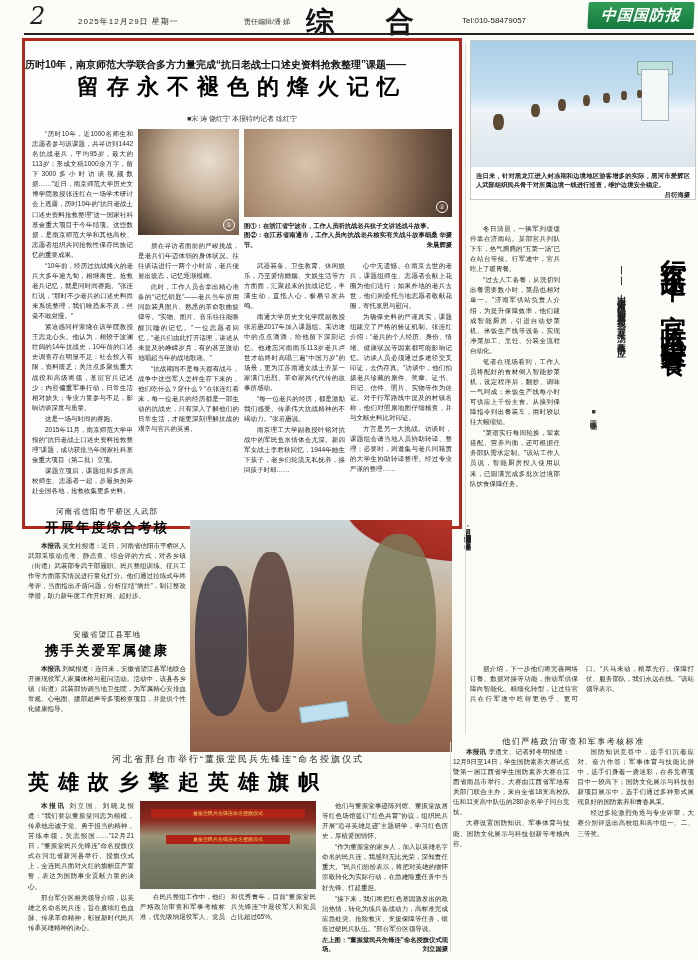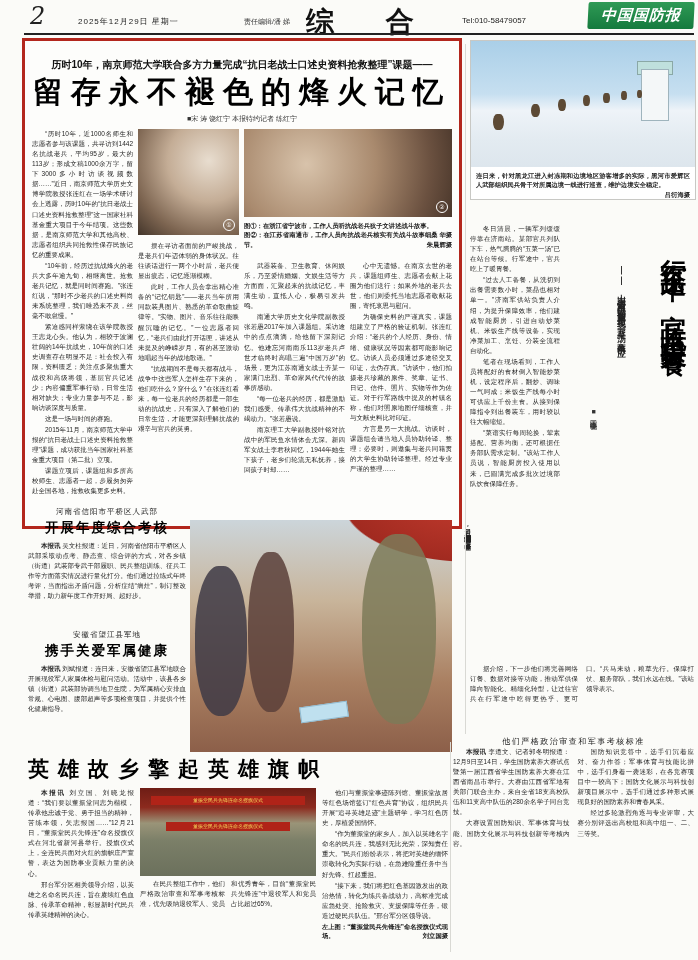--- a/index.html
+++ b/index.html
@@ -21,24 +21,24 @@
             font-weight:bold;font-style:italic;font-size:15px;letter-spacing:1px;
             transform:skewX(-3deg);border-radius:2px;}
   
   .small{font-size:6.5px;line-height:1.55;text-align:justify;color:#262626;}
   .small p{margin:0 0 1px;text-indent:2em;}
   .cap{font-size:6.3px;line-height:1.5;color:#222;font-weight:600;text-align:justify;}
   .credit{float:right;font-weight:700;}
   
   .lead{position:absolute;left:22px;top:38px;width:434px;height:485px;
         border:3px solid #b3271d;background:#fdfdfb;}
-  .lead-kicker{position:absolute;left:0;right:0;top:17px;text-align:center;
+  .lead-kicker{position:absolute;left:0;right:0;top:17px;
                font-size:10px;font-weight:700;color:#111;}
   .lead-headline{position:absolute;left:0;right:0;top:31px;text-align:center;
-                 font-size:30px;font-weight:900;letter-spacing:8px;color:#000;}
+                 font-size:22px;font-weight:900;letter-spacing:8px;color:#000;}
   .lead-byline{position:absolute;left:0;right:0;top:73px;text-align:center;
                font-size:7px;color:#333;}
   .lcol{position:absolute;overflow:hidden;}
   .lc1{left:7px;top:88px;width:101px;height:384px;}
   .lc2{left:113px;top:200px;width:101px;height:272px;}
   .lc3{left:219px;top:220px;width:101px;height:252px;}
   .lc4{left:325px;top:220px;width:102px;height:252px;}
   .ph{position:absolute;overflow:hidden;}
   .ph1{left:113px;top:88px;width:101px;height:106px;
        background:radial-gradient(circle at 70% 30%,#e8ddcf 0%,#c4ad96 40%,#7c6450 75%,#43352a 100%);}
@@ -226,20 +226,21 @@
     <div class="silh" style="left:22%;top:14%;width:46px;height:160px;background:#5b3f3a;"></div>
     <div class="silh" style="right:6%;top:6%;width:74px;height:190px;background:#7c7a58;"></div>
     <div class="books"></div>
   </div>
   <div class="rv-cap">
     <span>近日，山西省长治市潞州区委军办工作人员走进辖区高校开展征兵宣传活动。</span>
     <b>王世峰摄</b>
   </div>
 
   <div class="hero">
+    <div class="hero-kicker">河北省邢台市举行“董振堂民兵先锋连”命名授旗仪式</div>
     <div class="hero-head">英雄故乡擎起英雄旗帜</div>
     <div class="hero-cols">
       <div class="hero-c1 small">
         <p><b>本报讯</b><span>  刘立国、刘晓龙报道：“我们要以董振堂同志为楷模，传承他忠诚于党、勇于担当的精神，苦练本领，矢志报国……”12月21日，“董振堂民兵先锋连”命名授旗仪式在河北省新河县举行。授旗仪式上，全连民兵面对火红的旗帜庄严宣誓，表达为国防事业贡献力量的决心。</span></p>
         <p>邢台军分区相关领导介绍，以英雄之名命名民兵连，旨在赓续红色血脉、传承革命精神，彰显新时代民兵传承英雄精神的决心。</p>
       </div>
       <div class="hero-mid">
         <div class="hero-ph">
           <div class="banner" style="top:8px;">董振堂民兵先锋连命名授旗仪式</div>
           <div class="banner" style="top:34px;width:70%;left:15%;">董振堂民兵先锋连命名授旗仪式</div>

